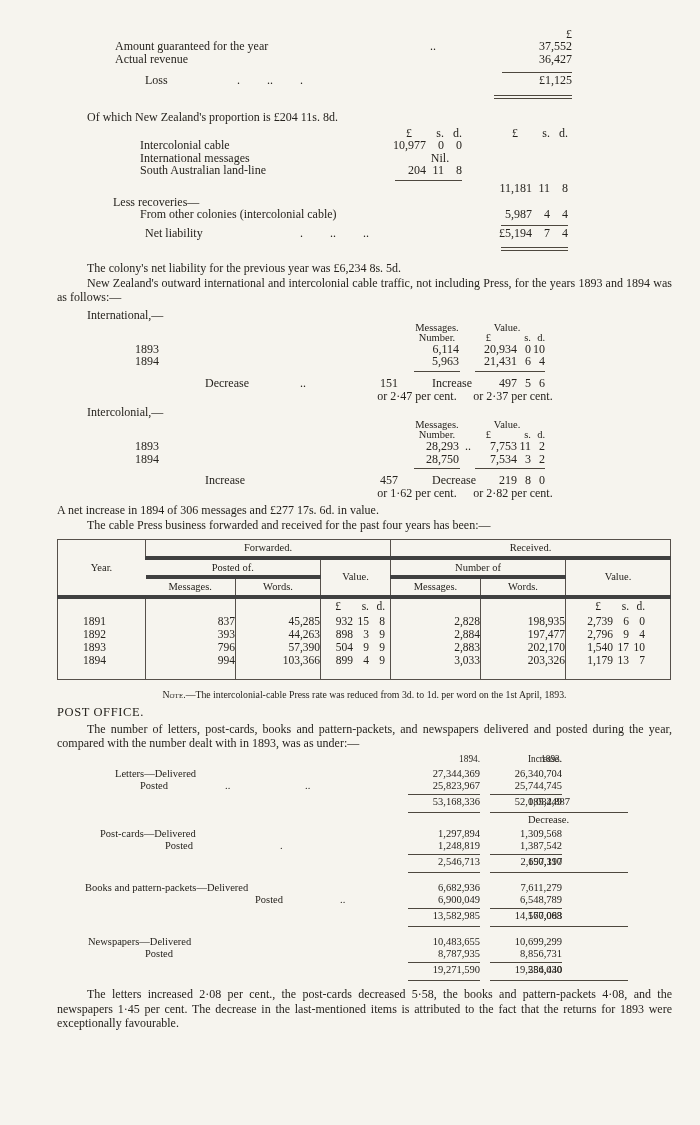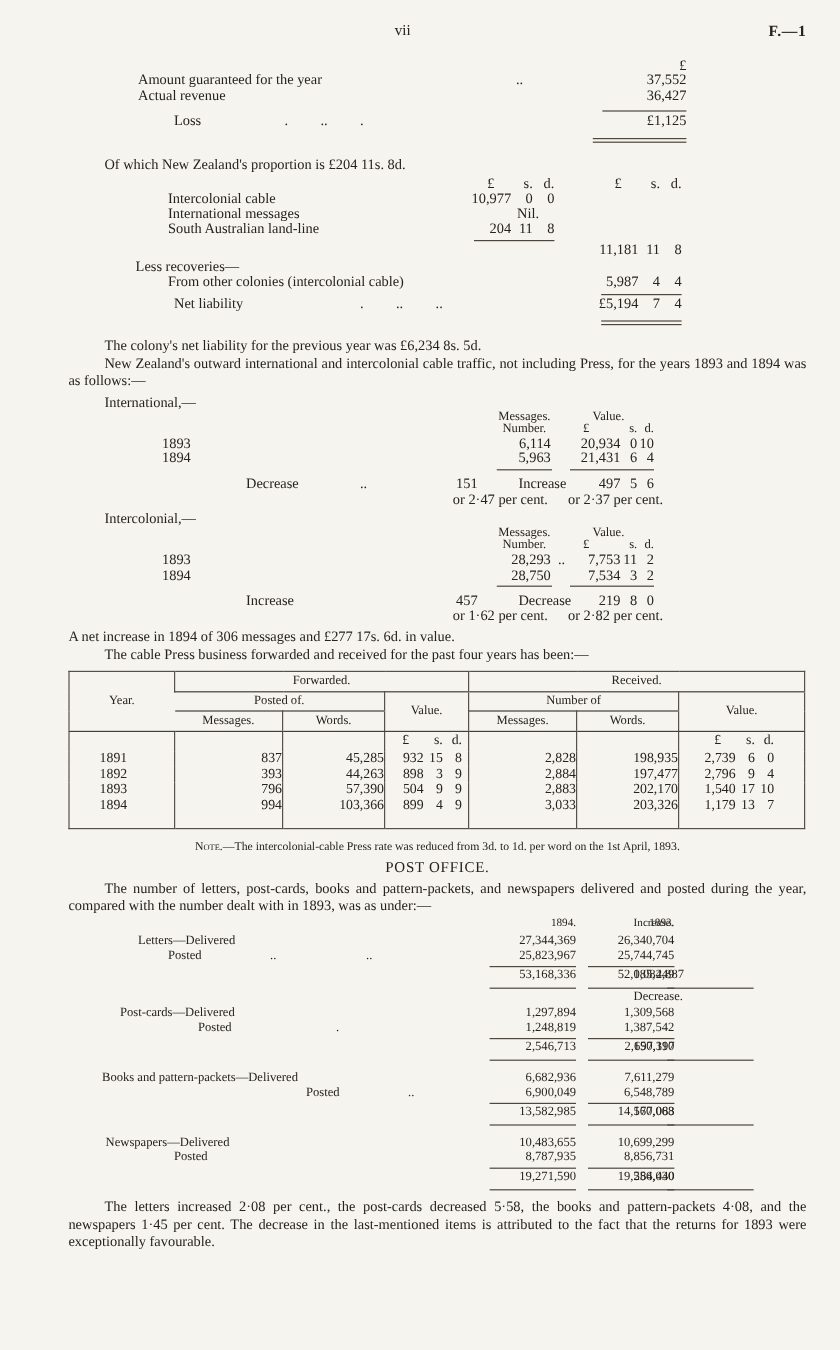--- a/index.html
+++ b/index.html
@@ -63,34 +63,34 @@
   .t-pct1{left:280px;width:160px;text-align:center;}
   .t-pct2{left:376px;width:160px;text-align:center;}
   .t-rule-msg{left:357px;width:46px;}
   .t-rule-val{left:418px;width:70px;}
   .tlabel{text-indent:30px;margin-top:3px;}
   
   .press{border-collapse:collapse;table-layout:fixed;width:613px;margin-top:7px;border:1px solid #56504a;font-size:11.5px;}
   .press td{border-left:1px solid #56504a;padding:0;vertical-align:middle;line-height:1.1;overflow:hidden;}
   .press td:first-child{border-left:none;}
   .press .hc{text-align:center;font-size:10.5px;padding:2px 0;}
-  .press .bb{border-bottom:1px solid #404040;}
+  .press .bb{border-bottom:4px solid #404040;}
   .press .num{text-align:right;}
   .pr40{padding-right:40px;}.pr35{padding-right:35px;}.pr25{padding-right:25px;}
   .press .psd{position:static;display:flex;}
   .press .psd .ss,.press .psd .dd{width:16px;text-align:right;}
   .press .cpad5{padding-right:5px;}
   .press .cpad25{padding-right:25px;}
   .press .moneyrow td{height:16px;}
   .press .drow td{height:13px;}
   .press .lastrow td{padding-bottom:12px;}
   .press .yr{text-align:center;padding-right:14px;}
   
   .note{margin-top:9px;font-size:9.8px;text-align:center;}
-  .po-head{margin-top:4px;font-size:12.5px;letter-spacing:.6px;text-align:center;}
+  .po-head{margin-top:4px;font-size:12.5px;letter-spacing:.6px;}
   .po{width:615px;margin-top:5px;font-size:10.5px;}
   .po .r{line-height:1.05;}
   .po .hdr{font-size:9.3px;}
   .n94{left:323px;width:100px;text-align:right;}
   .n93{left:405px;width:100px;text-align:right;}
   .ninc{left:471px;width:100px;text-align:left;}
   .ru94{left:351px;width:72px;}
   .ru93{left:433px;width:72px;}
   .ruinc{left:499px;width:72px;}
   .lg0{left:58px}.lg0b{left:83px}
@@ -98,24 +98,20 @@
   .lg2{left:28px}.lg2b{left:198px}
   .lg3{left:31px}.lg3b{left:88px}
   .d168{left:168px}.d248{left:248px}.d223{left:223px}.d283{left:283px}
   .closing{margin-top:5px;}
 </style>
 </head>
 <body>
 
 <div class="sheet">
 
-  <div class="head">
-    <span class="folio">vii</span>
-    <span class="docref">F.—1</span>
-  </div>
 
 
   <div class="fin gu">
     <div class="r h12">
         <span class="a val">£</span>
       </div>
     <div class="r h13">
       <span class="a l58">Amount guaranteed for the year</span>
       <span class="a l373">..</span>
       <span class="a val">37,552</span>

